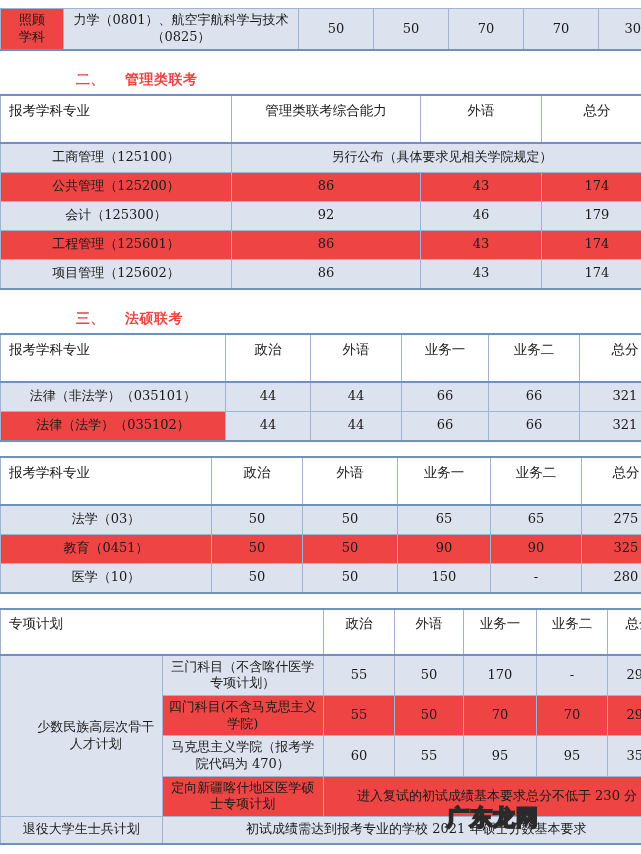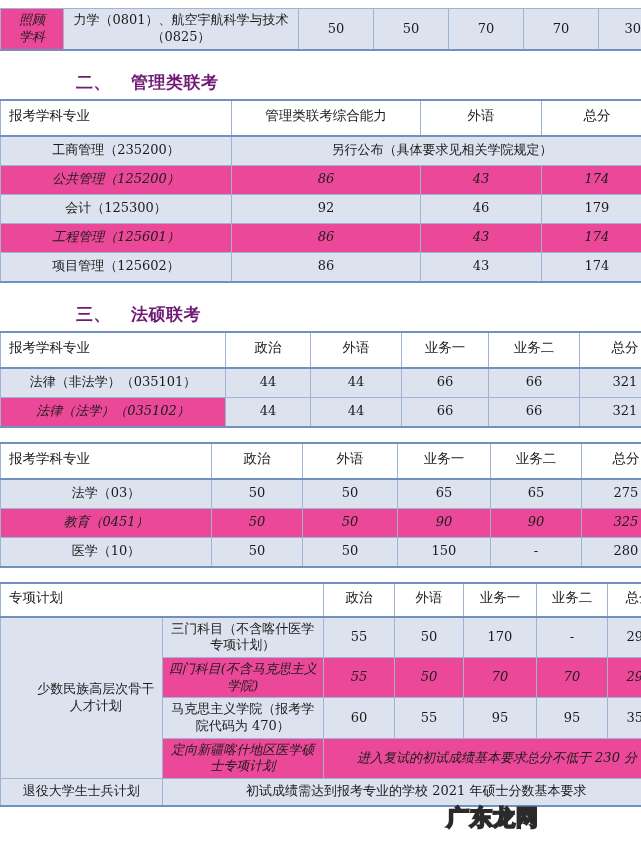--- a/index.html
+++ b/index.html
@@ -10,23 +10,23 @@
     color:#1b1b1b;
     overflow:hidden;
     position:relative;
   }
   .page{position:relative;width:641px;height:854px;}
 
   
   .section-head{
     font-family:"DejaVu Sans","Liberation Sans",sans-serif;
     font-weight:bold;
-    font-size:17px;
+    font-size:14px;
     letter-spacing:.5px;
-    color:#701a75;
+    color:#ef4444;
     margin:0;
     padding:6px 0 5px 76px;
     white-space:nowrap;
   }
   .section-head .num{margin-right:20px;}
 
   
   .tbl{
     border-collapse:collapse;
     width:612px;
@@ -41,25 +41,25 @@
     vertical-align:middle;
     font-weight:normal;
     line-height:1.28;
     height:22px;
   }
   .tbl .hdr td{
     background:#ffffff;
     font-size:13.5px;
     border-bottom:2px solid #6f91c0;
     border-top:2px solid #6f91c0;
-    padding-top:4px;padding-bottom:8px;
+    padding-top:4px;padding-bottom:20px;
   }
   .tbl .hdr td.left{text-align:left;padding-left:8px;}
   .shade{background:#dce3ef;}
-  .white{background:#ec4899;font-style:italic;}
+  .white{background:#ef4444;}
   .left{text-align:left;padding-left:8px;}
   .tbl tr:last-child td{border-bottom:2px solid #6f91c0;}
 
   
   .tbl-top{margin-top:8px;}
   .tbl-top td{height:21px;}
   .cell-name{text-align:left;padding-left:8px;line-height:1.35;}
   .gap-md{height:14px;}
   .gap-lg{height:17px;}
 
@@ -115,21 +115,21 @@
 
   <table class="tbl">
     <tbody>
         <tr class="hdr">
       <td class="left" style="width:218px;">报考学科专业</td>
       <td style="width:180px;">管理类联考综合能力</td>
       <td style="width:112px;">外语</td>
       <td style="width:102px;">总分</td>
     </tr>
     <tr>
-      <td class="shade left">工商管理（235200）</td>
+      <td class="shade left">工商管理（125100）</td>
       <td class="shade" colspan="3">另行公布（具体要求见相关学院规定）</td>
     </tr>
     <tr>
       <td class="white left">公共管理（125200）</td>
       <td class="white">86</td>
       <td class="white">43</td>
       <td class="white">174</td>
     </tr>
     <tr>
       <td class="shade left">会计（125300）</td>

